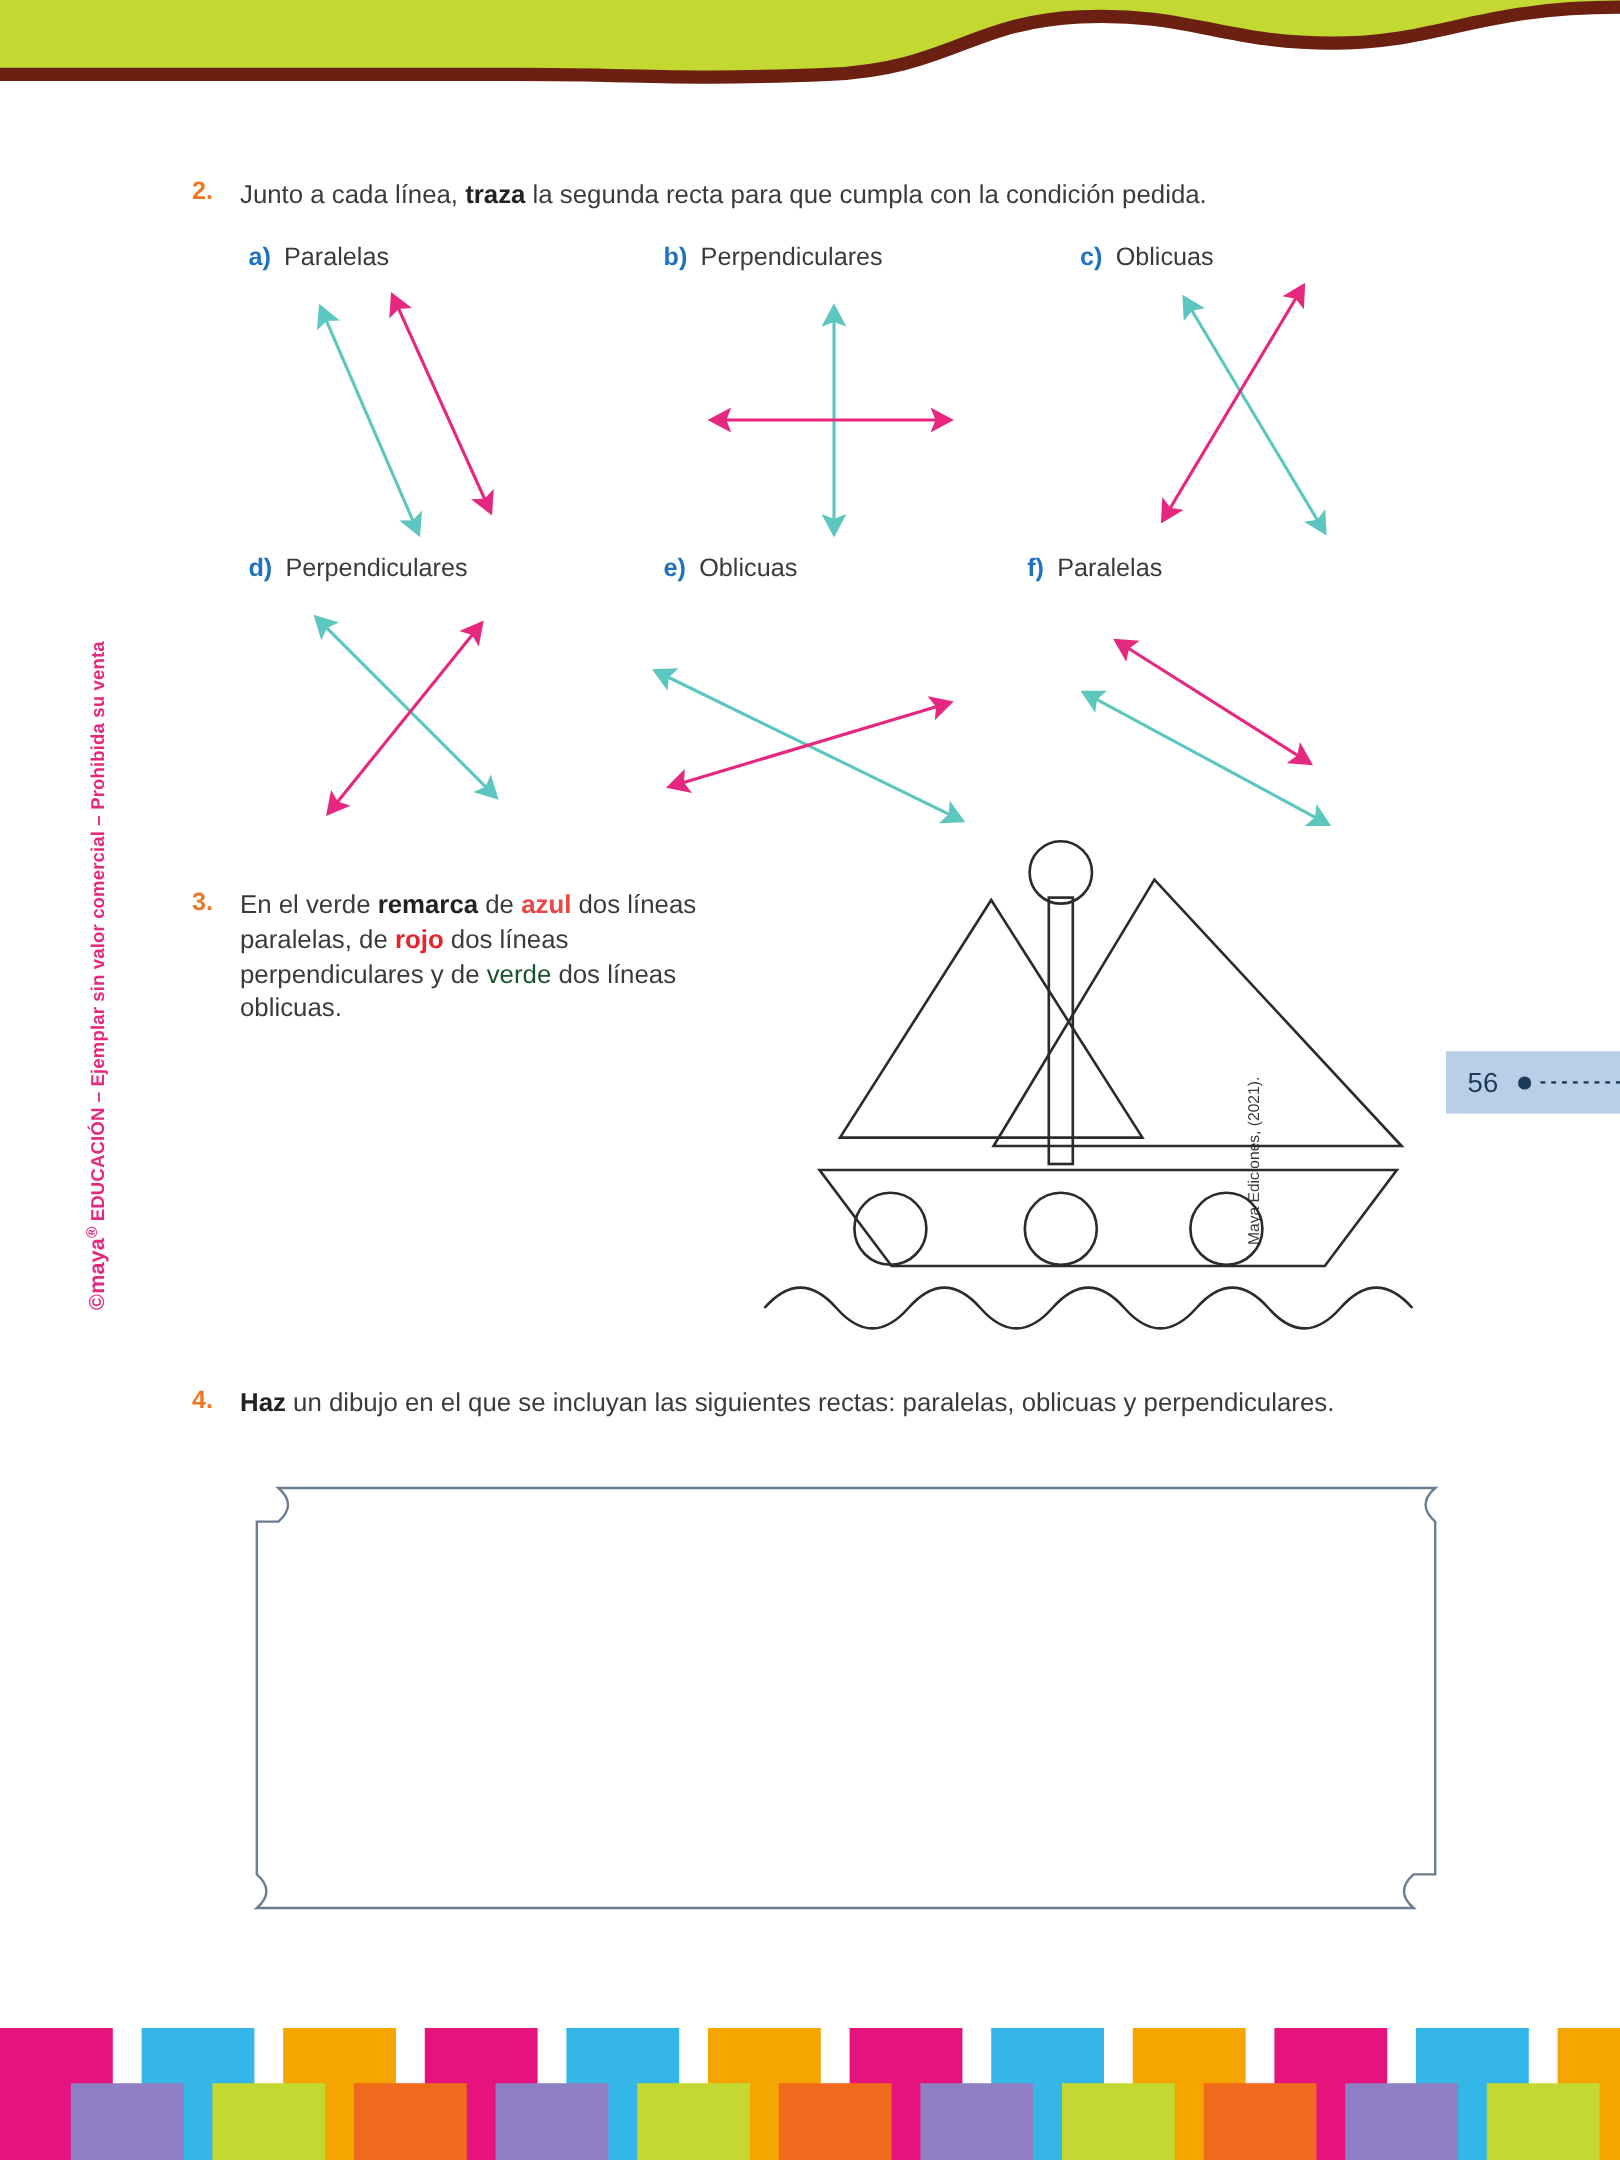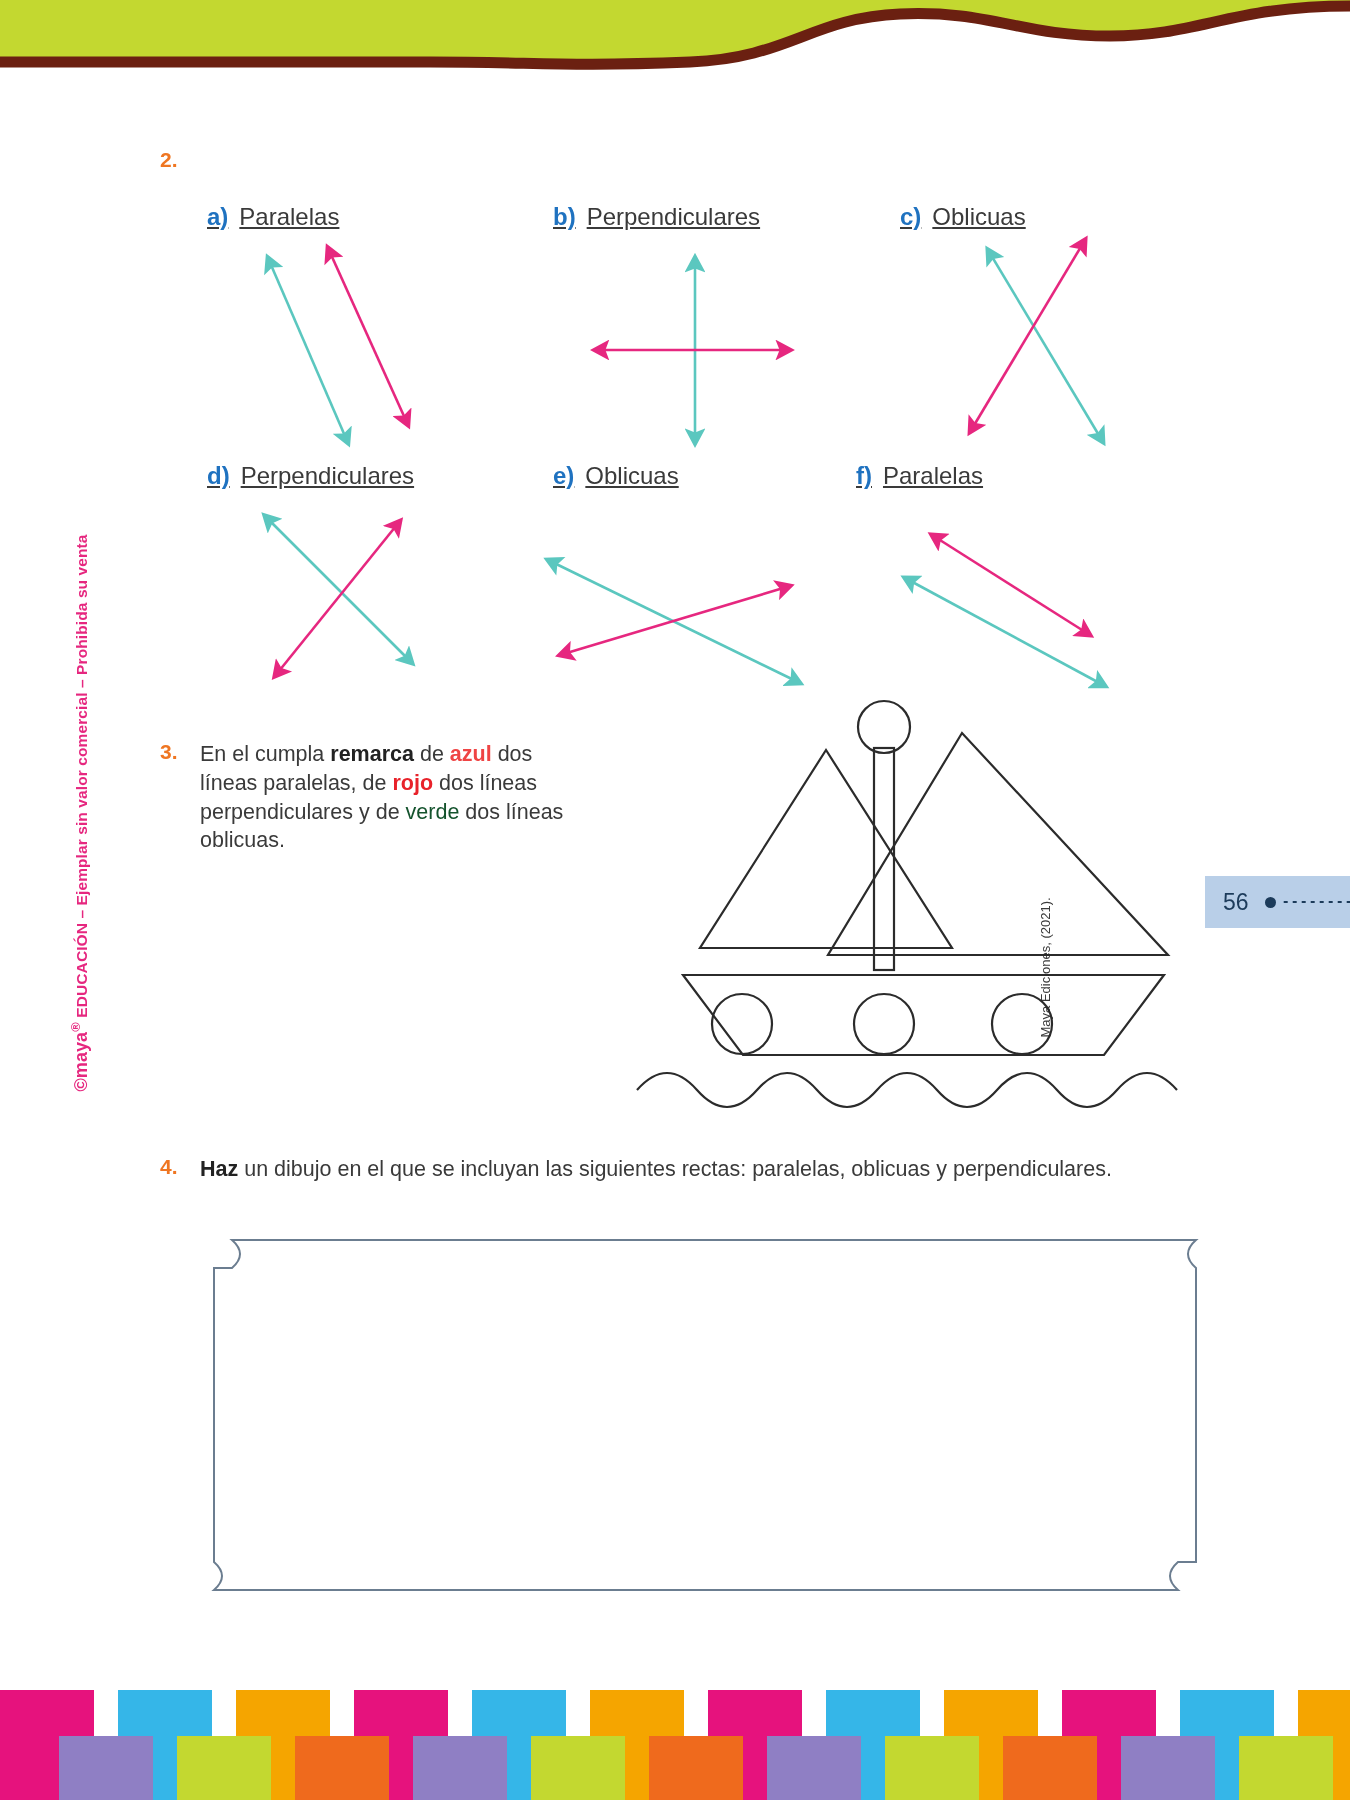--- a/index.html
+++ b/index.html
@@ -39,21 +39,21 @@
   
   .content{position:absolute;left:0;top:0;width:1350px;height:1800px;}
   .q-row{position:absolute;display:flex;}
   .q-num{width:40px;flex:none;color:#ef7622;font-weight:bold;font-size:21px;}
   .q-text{font-size:21.5px;line-height:1.34;color:#3a3a3a;}
   .q-text b{font-weight:bold;color:#222;}
   .w-azul{color:#ef4444;font-weight:bold;}
   .w-rojo{color:#e8222a;font-weight:bold;}
   .w-verde{color:#14532d;font-weight:normal;}
   
-  .sublabel{position:absolute;font-size:24px;color:#3a3a3a;white-space:nowrap;text-decoration:underline;}
+  .sublabel{position:absolute;font-size:21px;color:#3a3a3a;white-space:nowrap;}
   .sublabel .lt{color:#1f72c0;font-weight:bold;margin-right:11px;}
   
   .arrows{position:absolute;left:0;top:0;width:1350px;height:1800px;pointer-events:none;}
   
   .footer{position:absolute;left:0;bottom:0;width:1350px;height:110px;overflow:hidden;}
 </style>
 </head>
 <body>
 
 <div class="header">
@@ -74,20 +74,21 @@
 <div class="page-badge">
   <span class="num">56</span>
   <span class="dot"></span>
   <span class="dots"></span>
 </div>
 
 <div class="content">
 
   <div class="q-row" style="left:160px;top:148px;width:1000px;">
     <span class="q-num">2.</span>
+    <span class="q-text"><span>Junto a cada línea, </span><b>traza</b><span> la segunda recta para que cumpla con la condición pedida.</span></span>
   </div>
 
   <div class="sublabel" style="left:207px;top:203px;">
     <span class="lt">a)</span><span>Paralelas</span>
   </div>
   <div class="sublabel" style="left:553px;top:203px;">
     <span class="lt">b)</span><span>Perpendiculares</span>
   </div>
   <div class="sublabel" style="left:900px;top:203px;">
     <span class="lt">c)</span><span>Oblicuas</span>
@@ -98,21 +99,21 @@
   </div>
   <div class="sublabel" style="left:553px;top:462px;">
     <span class="lt">e)</span><span>Oblicuas</span>
   </div>
   <div class="sublabel" style="left:856px;top:462px;">
     <span class="lt">f)</span><span>Paralelas</span>
   </div>
 
   <div class="q-row" style="left:160px;top:740px;width:430px;">
     <span class="q-num">3.</span>
-    <span class="q-text" style="width:390px;"><span>En el cumpla </span><b>remarca</b><span> de </span><span class="w-azul">azul</span><span> dos</span>
+    <span class="q-text" style="width:390px;"><span>En el verde </span><b>remarca</b><span> de </span><span class="w-azul">azul</span><span> dos</span>
       <span>líneas paralelas, de </span><span class="w-rojo">rojo</span><span> dos líneas</span>
       <span>perpendiculares y de </span><span class="w-verde">verde</span><span> dos</span>
       <span>líneas oblicuas.</span></span>
   </div>
 
   <div class="q-row" style="left:160px;top:1155px;width:1000px;">
     <span class="q-num">4.</span>
     <span class="q-text" style="width:940px;"><b>Haz</b><span> un dibujo en el que se incluyan las siguientes rectas: paralelas, oblicuas y</span>
       <span>perpendiculares.</span></span>
   </div>

